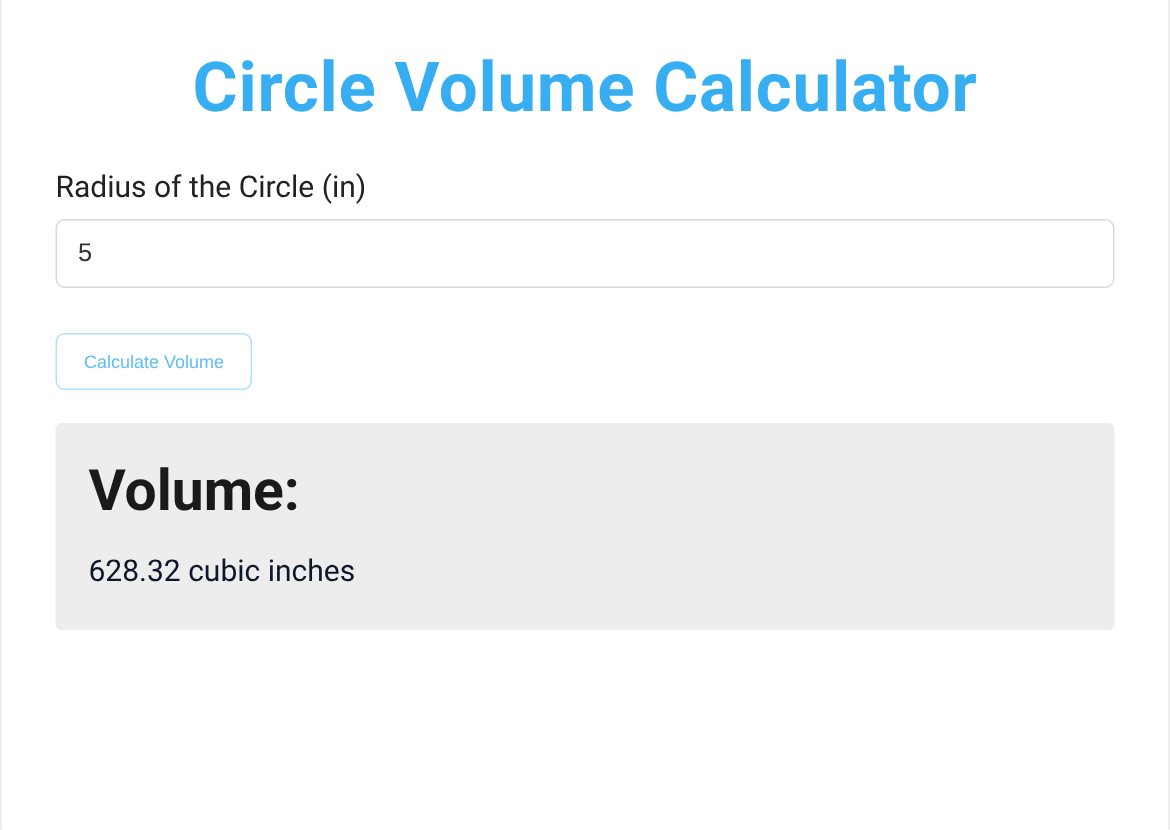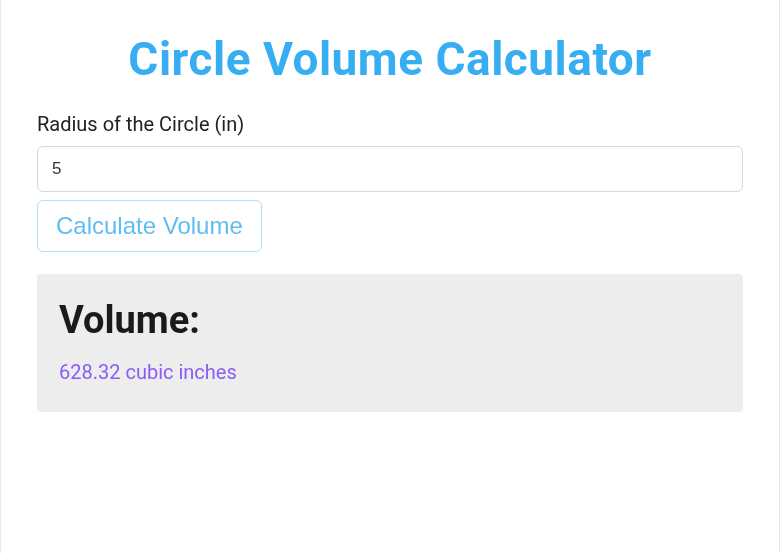--- a/index.html
+++ b/index.html
@@ -22,21 +22,21 @@
     h1.title {
       font-size: 46px;
       font-weight: 700;
       color: #36aef1;
       text-align: center;
       margin-top: 32px;
       margin-bottom: 26px;
       letter-spacing: 0.5px;
     }
     .form-group {
-      margin-bottom: 4px;
+      margin-bottom: 26px;
     }
     .form-label {
       font-size: 20px;
       color: #222;
       display: block;
       margin-bottom: 10px;
       font-weight: 400;
     }
     .form-input {
       width: 100%;
@@ -44,21 +44,21 @@
       font-size: 17px;
       border: 1px solid #d9d9d9;
       border-radius: 6px;
       background: #fff;
       color: #333;
       outline: none;
     }
     .btn {
       display: inline-block;
       padding: 11px 18px;
-      font-size: 24px;
+      font-size: 12px;
       color: #5fbdf3;
       background: #fff;
       border: 1px solid #b2dff9;
       border-radius: 6px;
       cursor: pointer;
       margin-top: 4px;
       margin-bottom: 22px;
     }
     .result-box {
       background: #ededed;
@@ -66,21 +66,21 @@
       padding: 24px 6px 28px 22px;
     }
     .result-title {
       font-size: 38px;
       font-weight: 700;
       color: #1a1a1a;
       margin-bottom: 18px;
     }
     .result-value {
       font-size: 20px;
-      color: #8b5cf6;
+      color: #0f172a;
       font-weight: 400;
     }
   </style>
 </head>
 <body>
 
 <div class="container">
   <h1 class="title">Circle Volume Calculator</h1>
 
   <div class="form-group">

